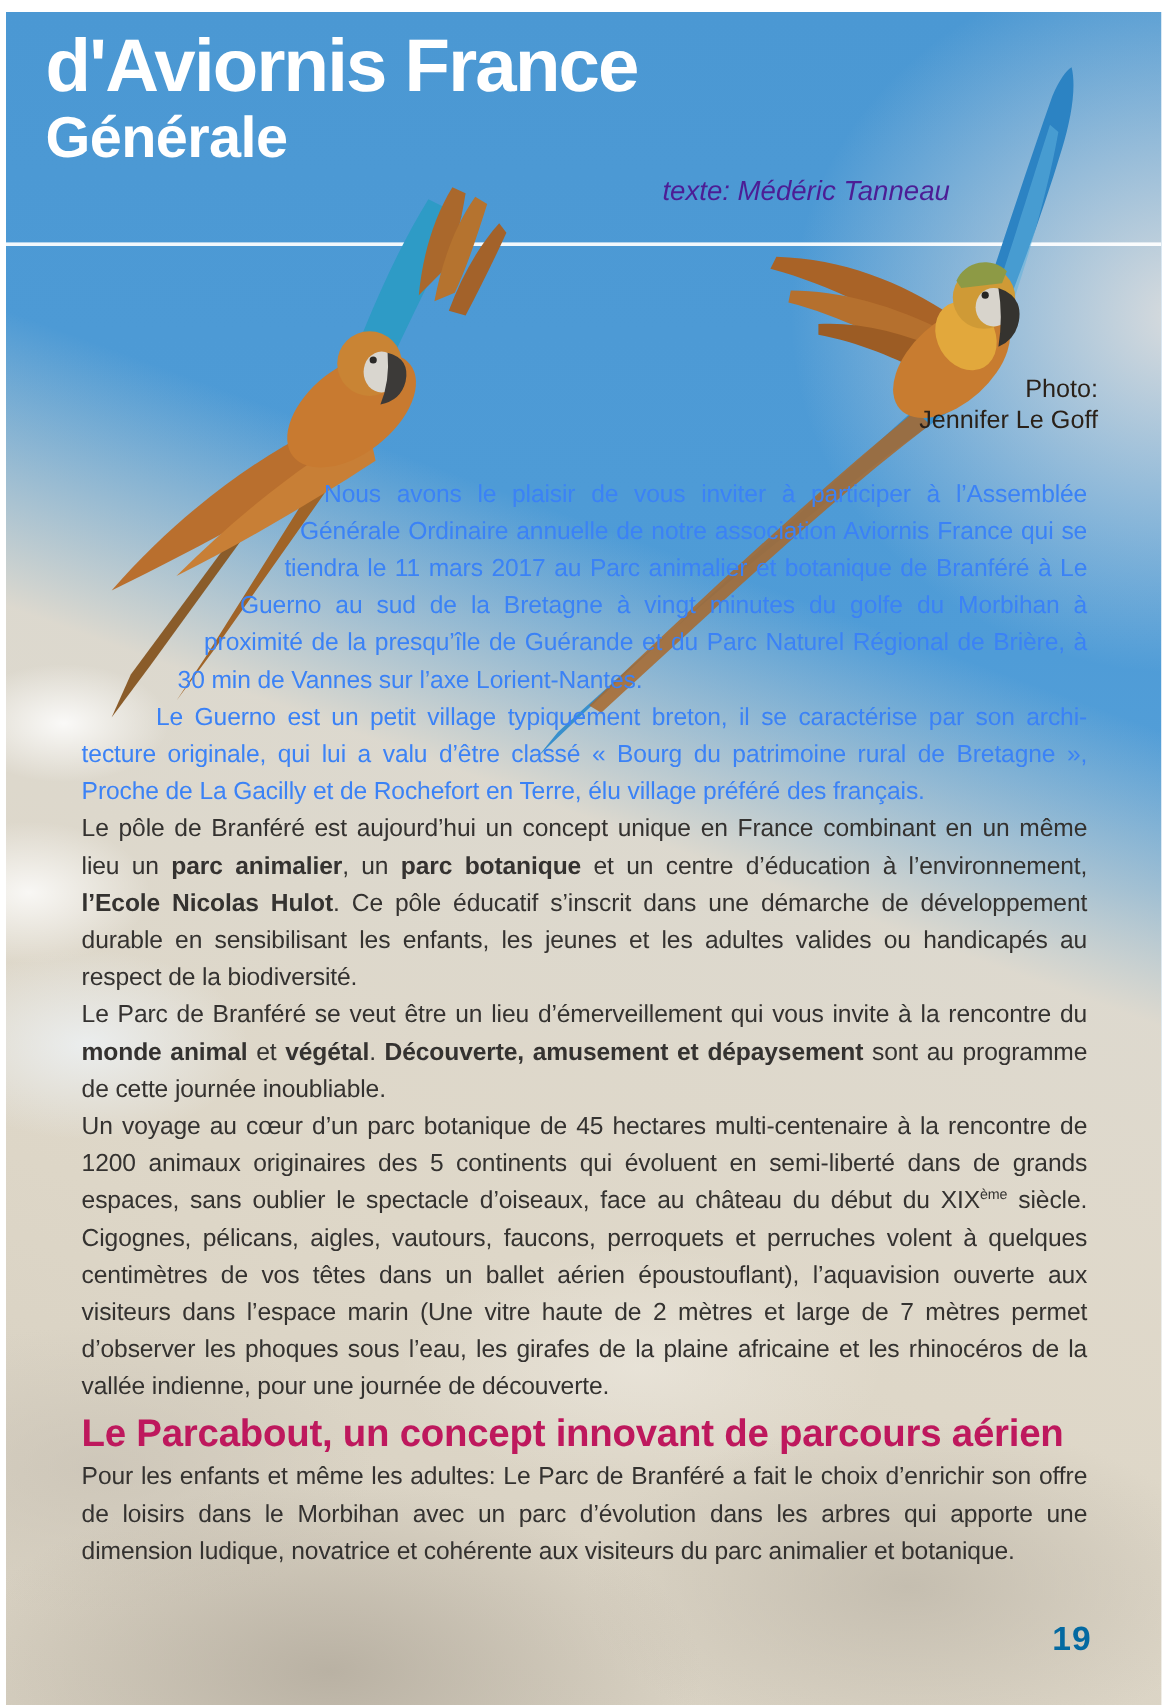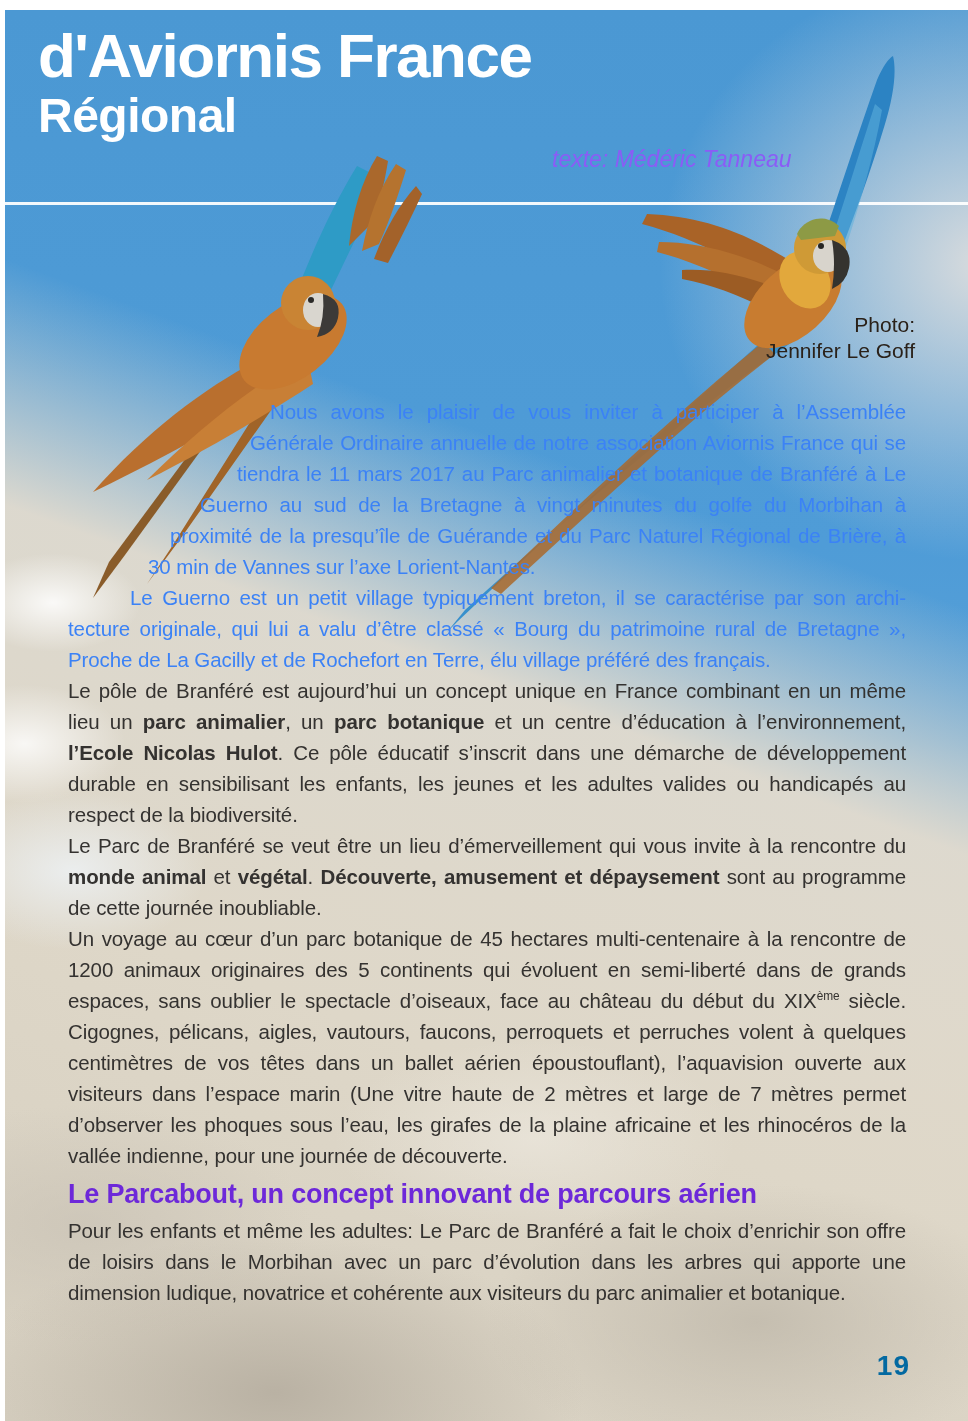--- a/index.html
+++ b/index.html
@@ -25,43 +25,43 @@
   .rule{
     position:absolute;left:0;right:0;top:192px;height:3px;
     background:rgba(255,255,255,.93);
   }
   .birds{position:absolute;left:0;top:0;}
   
   .title{position:absolute;left:38px;top:24px;color:#ffffff;font-weight:bold;}
   .title h1{margin:0;font-size:62px;line-height:1.04;letter-spacing:-1.5px;font-weight:bold;}
   .title h2{margin:4px 0 0;font-size:48px;line-height:1;letter-spacing:-0.5px;font-weight:bold;}
   .texte-credit{
-    position:absolute;left:552px;top:146px;font-style:italic;font-size:23px;color:#8b5cf6;
+    position:absolute;left:552px;top:146px;font-style:italic;font-size:23px;color:#4c1d95;
   }
   .photo-credit{
     position:absolute;right:53px;top:312px;text-align:right;
     font-weight:normal;font-size:21px;line-height:26px;color:#2a2119;
   }
   
   .body{
     position:absolute;left:68px;width:838px;top:396px;
     font-size:20.5px;line-height:31px;letter-spacing:-0.1px;
     text-align:justify;color:#343230;
   }
   .body p{margin:0;}
   .p-invitation,.p-guerno{color:#3b82f6;}
   .st{float:left;clear:left;height:31px;}
   .st1{width:202px;} .st2{width:182px;} .st3{width:169px;}
   .st4{width:132px;} .st5{width:102px;} .st6{width:80px;}
   .p-guerno{clear:left;text-indent:62px;}
   .p-pole{margin-top:16px;}
   .p-parc{margin-top:12px;}
   .red-heading{
-    margin:6px 0 4px;font-size:27px;line-height:34px;font-weight:bold;
-    color:#6d28d9;text-align:left;letter-spacing:-0.2px;
+    margin:6px 0 4px;font-size:32px;line-height:34px;font-weight:bold;
+    color:#be185d;text-align:left;letter-spacing:-0.2px;
   }
   sup{font-size:58%;vertical-align:super;line-height:0;}
   .pagenum{
     position:absolute;right:58px;top:1350px;
     font-size:28px;font-weight:bold;color:#0369a1;letter-spacing:1px;
   }
 </style>
 </head>
 <body>
 
@@ -103,21 +103,21 @@
         <ellipse cx="823" cy="246" rx="15" ry="16" fill="#d8d4cc"></ellipse>
         <path d="M827,230 q21,7 17,28 q-3,15 -17,21 q4,-25 0,-49 z" fill="#35332f"></path>
         <circle cx="816" cy="236" r="3" fill="#262523"></circle>
       </g>
     </svg>
   </div>
 
   <header>
     <div class="title">
       <h1>d'Aviornis France</h1>
-      <h2>Régional</h2>
+      <h2>Générale</h2>
     </div>
     <div class="texte-credit">texte: Médéric Tanneau</div>
     <div class="photo-credit">
       <div>Photo:</div>
       <div>Jennifer Le Goff</div>
     </div>
   </header>
 
   <main class="body">
     <p class="p-invitation"><span class="st st1"></span><span class="st st2"></span><span class="st st3"></span><span class="st st4"></span><span class="st st5"></span><span class="st st6"></span><span>Nous avons le plaisir de vous inviter à participer à l’Assemblée Générale Ordinaire annuelle de notre association Aviornis France qui se tiendra le 11 mars 2017 au Parc animalier et botanique de Branféré à Le Guerno au sud de la Bretagne à vingt minutes du golfe du Morbihan à proximité de la presqu’île de Guérande et du Parc Naturel Régional de Brière, à 30 min de Vannes sur l’axe Lorient-Nantes.</span></p>

